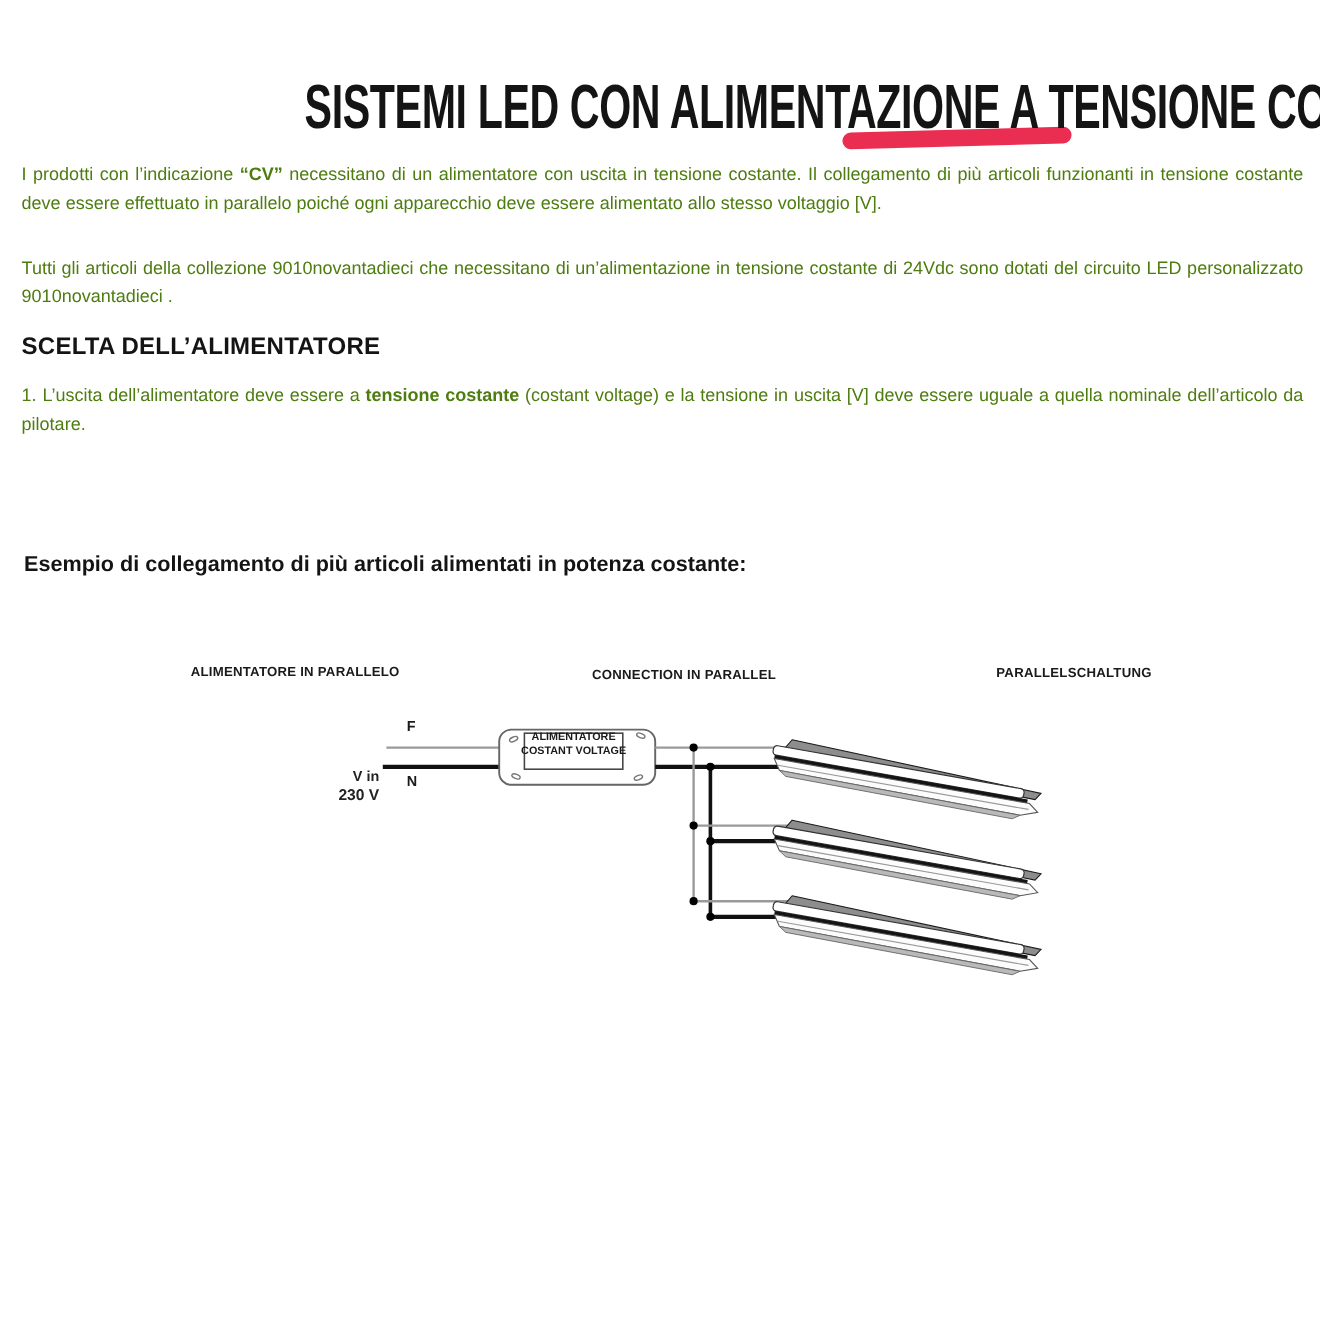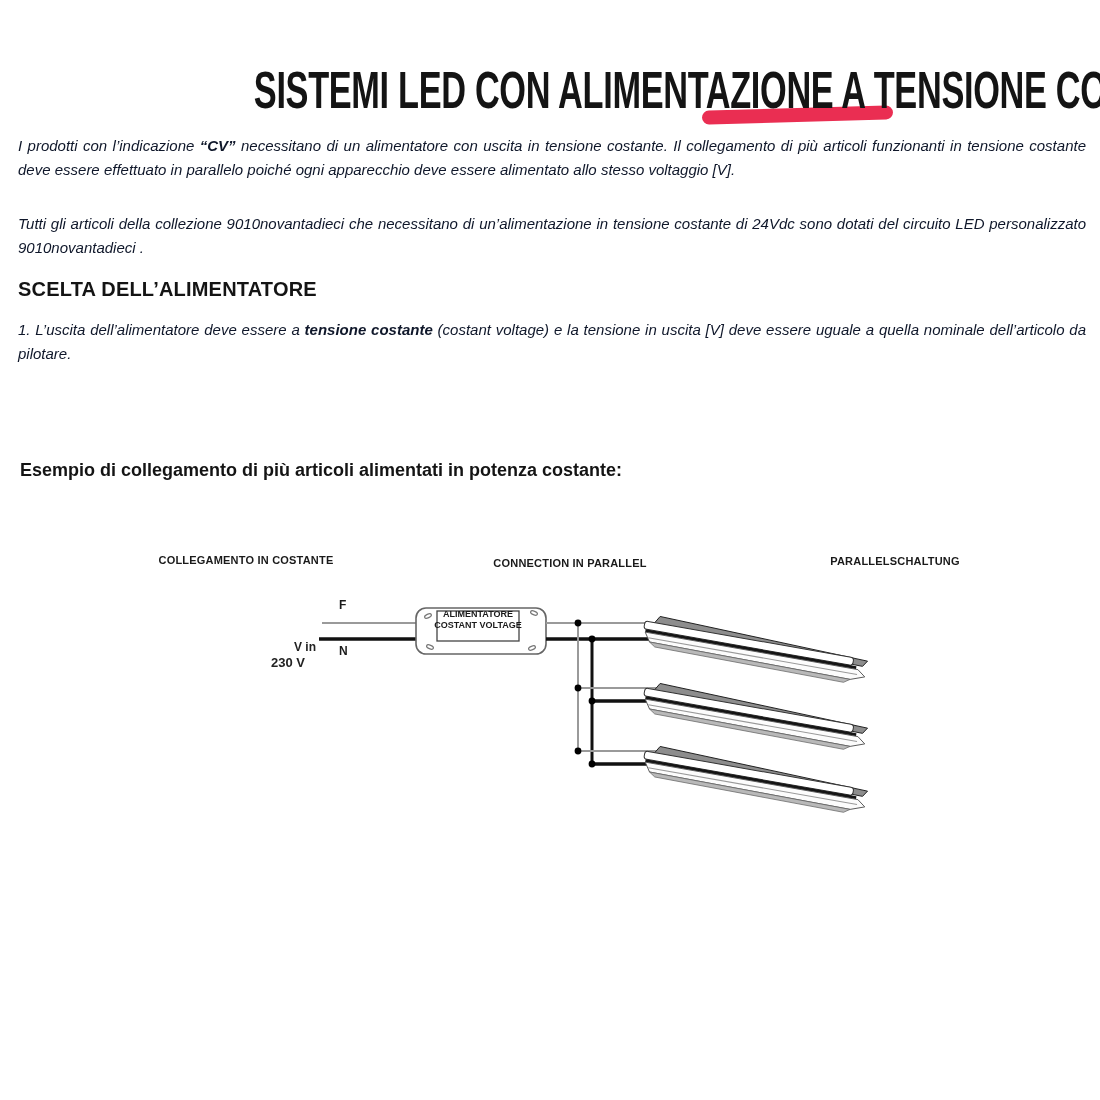--- a/index.html
+++ b/index.html
@@ -12,21 +12,21 @@
     position:absolute;left:0;top:60px;width:100%;margin:0;text-align:center;z-index:3;
     font-size:52px;font-weight:bold;color:#141414;white-space:nowrap;
   }
   .title-inner{display:inline-block;transform:scaleX(0.66);transform-origin:center;letter-spacing:-0.5px;}
   .marker-underline{
     position:absolute;left:702px;top:108px;width:191px;height:14px;border-radius:8px;
     background:var(--accent,#ea2e52);transform:rotate(-1.6deg);z-index:2;
   }
   
   .body{
-    position:absolute;left:18px;right:14px;margin:0;font-size:15px;line-height:24px;color:#0f172a;font-style:italic;
+    position:absolute;left:18px;right:14px;margin:0;font-size:15px;line-height:24px;color:#4d7c0f;
   }
   .just{text-align:justify;}
   .p1{top:134px;}
   .p2{top:201px;margin-top:11px;}
   .h2{
     position:absolute;left:18px;top:278px;margin:0;font-size:20px;font-weight:bold;color:#141414;
     letter-spacing:0.2px;
   }
   .list1{top:318px;}
   .list2{top:365px;}
@@ -40,21 +40,21 @@
     font-size:11px;font-weight:bold;color:#1a1a1a;letter-spacing:0.2px;
   }
   .dlabel-it{left:246px;top:554px;}
   .dlabel-en{left:570px;top:557px;}
   .dlabel-de{left:895px;top:555px;}
   .vin-block{
     position:absolute;left:260px;top:612px;width:56px;text-align:right;z-index:2;
     font-weight:bold;color:#222;line-height:15px;margin-top:28px;
   }
   .vin-block .l1{font-size:12px;}
-  .vin-block .l2{font-size:13px;text-align:center;}
+  .vin-block .l2{font-size:13px;}
   .wire-tag{position:absolute;z-index:2;font-size:12px;font-weight:bold;color:#1a1a1a;}
   .tag-f{left:339px;top:598px;}
   .tag-n{left:339px;top:644px;}
   .driver-label{
     position:absolute;left:437px;top:612px;width:82px;height:15px;z-index:2;
     display:flex;flex-direction:column;align-items:center;justify-content:center;
     font-size:9px;font-weight:bold;color:#1a1a1a;line-height:11px;white-space:nowrap;text-align:center;
   }
 </style>
 </head>
@@ -69,21 +69,21 @@
 
   <p class="body just p2"><span>Tutti gli articoli della collezione 9010novantadieci che necessitano di un’alimentazione in tensione costante di 24Vdc sono dotati del circuito LED personalizzato 9010novantadieci .</span></p>
 
   <h2 class="h2">SCELTA DELL’ALIMENTATORE</h2>
 
   <p class="body just list1"><span>1. L’uscita dell’alimentatore deve essere a </span><strong>tensione costante</strong><span> (costant voltage) e la tensione in uscita [V] deve essere uguale a quella nominale dell’articolo da pilotare.</span></p>
 
 
   <h3 class="h3">Esempio di collegamento di più articoli alimentati in potenza costante:</h3>
 
-  <div class="dlabel dlabel-it">COLLEGAMENTO IN COSTANTE</div>
+  <div class="dlabel dlabel-it">ALIMENTATORE IN PARALLELO</div>
   <div class="dlabel dlabel-en">CONNECTION IN PARALLEL</div>
   <div class="dlabel dlabel-de">PARALLELSCHALTUNG</div>
 
   <div class="vin-block">
     <div class="l1">V in</div>
     <div class="l2">230 V</div>
   </div>
   <div class="wire-tag tag-f">F</div>
   <div class="wire-tag tag-n">N</div>
 

